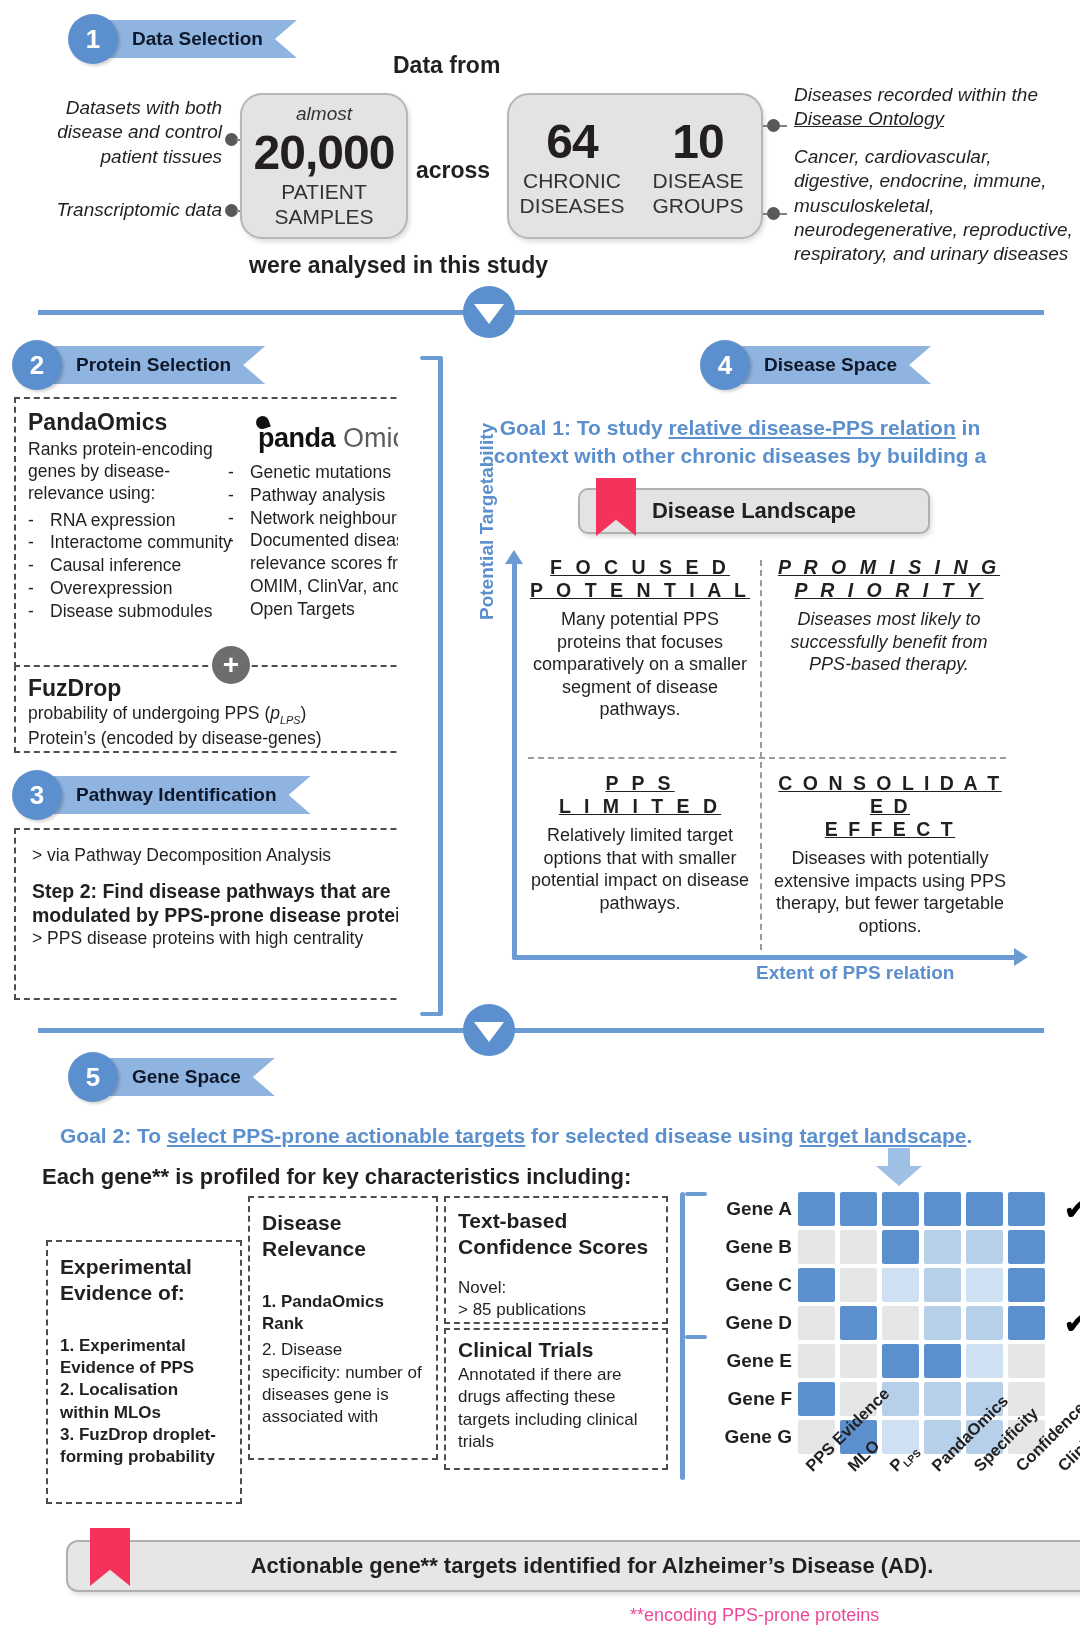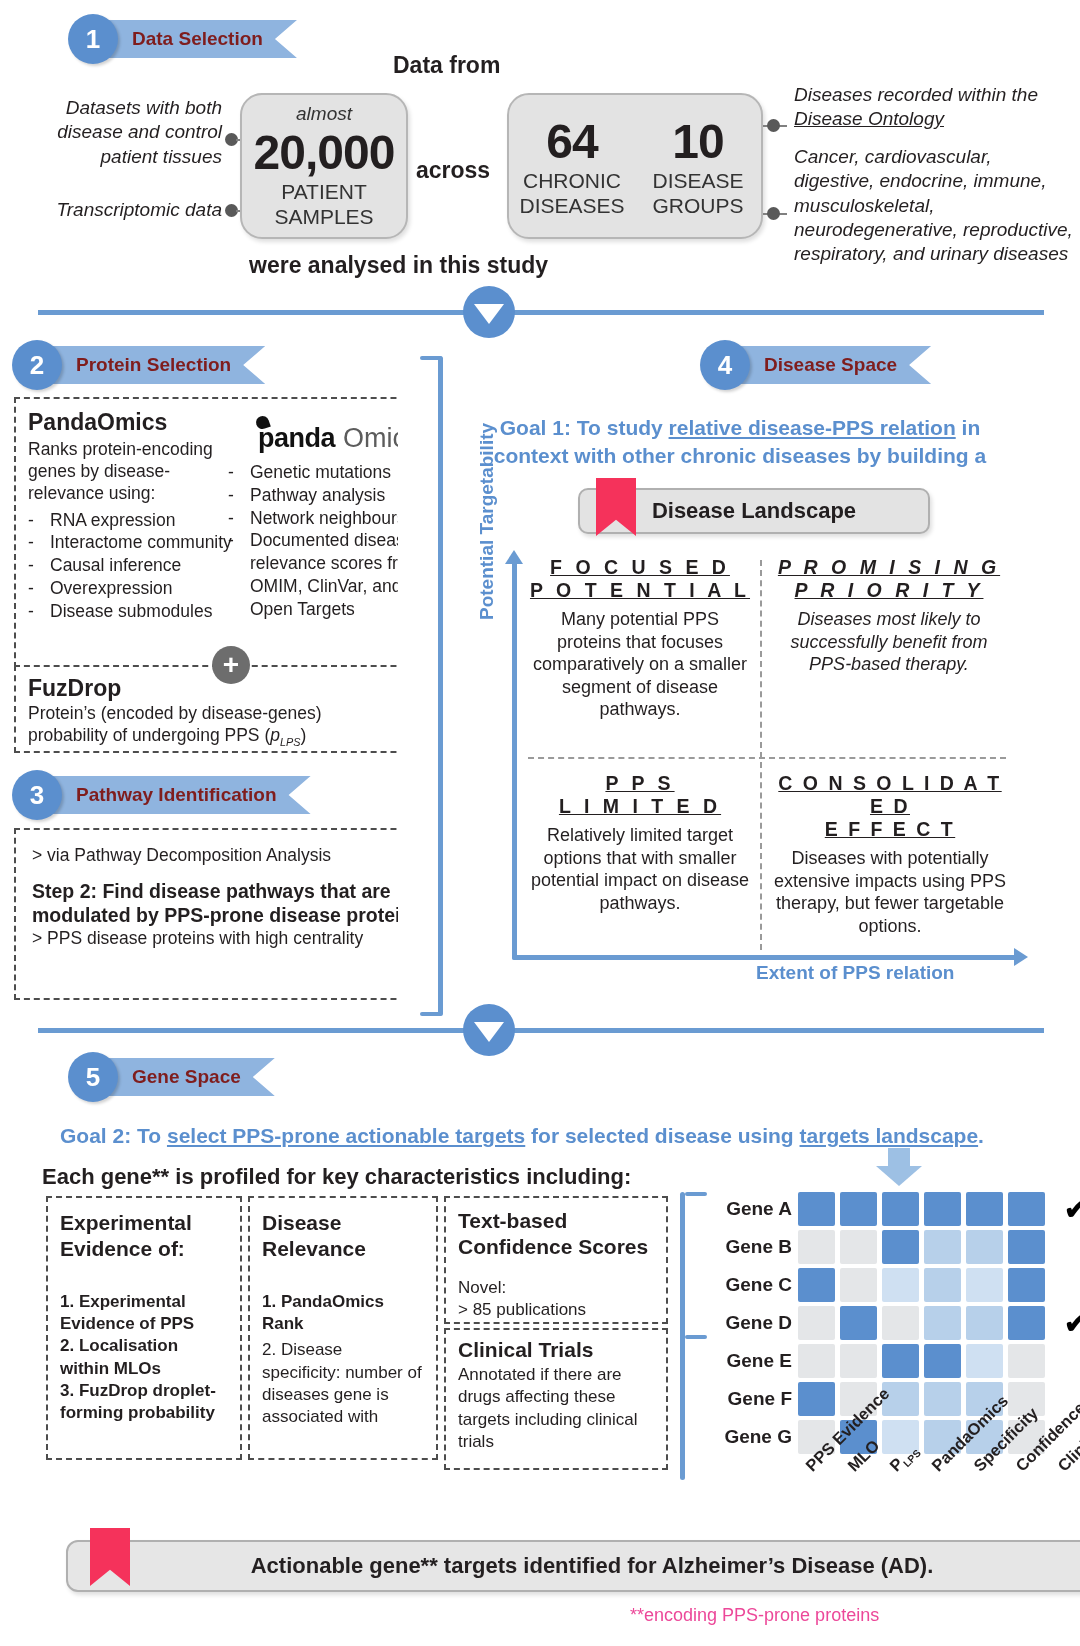--- a/index.html
+++ b/index.html
@@ -22,21 +22,21 @@
     display: flex; align-items: center; justify-content: center;
     color: #ffffff; font-size: 26px; font-weight: bold;
     position: relative; z-index: 3;
     box-shadow: 2px 2px 3px rgba(0,0,0,0.18);
   }
   .step-ribbon {
     height: 38px; margin-left: -16px;
     background: #8fb4df;
     display: flex; align-items: center;
     padding-left: 30px; padding-right: 34px;
-    color: #7f1d1d; font-size: 19px; font-weight: bold;
+    color: #0f172a; font-size: 19px; font-weight: bold;
     position: relative; z-index: 2;
     clip-path: polygon(0 0, 100% 0, calc(100% - 22px) 50%, 100% 100%, 0 100%);
   }
 
   
   .divider-line { position: absolute; height: 5px; background: #6a9bd2; }
   .divider-circle {
     position: absolute; width: 52px; height: 52px; border-radius: 50%;
     background: #5b8fce; display: flex; align-items: center; justify-content: center;
   }
@@ -246,22 +246,22 @@
     <span class="panda-ear" style="left:-2px; top:-7px; transform:rotate(-20deg);"></span>
     <span class="panda-ear" style="left:auto; right:-6px; top:-7px; transform:rotate(25deg);"></span>
     <span class="omics-word" style="margin-left:8px;">Omics</span>
   </div>
 
   <div class="plus-badge" style="left:212px; top:646px;">+</div>
 
   <div class="dbox" style="left:14px; top:665px; width:432px; height:88px;">
     <div style="padding:8px 12px;">
       <div class="dtitle">FuzDrop</div>
+      <div class="dtext"><span>probability of undergoing PPS (</span><i>p</i><sub><i>LPS</i></sub><span>)</span></div>
       <div class="dtext">Protein’s (encoded by disease-genes)</div>
-      <div class="dtext"><span>probability of undergoing PPS (</span><i>p</i><sub><i>LPS</i></sub><span>)</span></div>
     </div>
   </div>
 
   <div class="step-banner" style="left:12px; top:770px;">
     <div class="step-circle">3</div>
     <div class="step-ribbon">Pathway Identification</div>
   </div>
 
   <div class="dbox" style="left:14px; top:828px; width:432px; height:172px;">
     <div style="padding:14px 16px;">
@@ -325,26 +325,26 @@
 
   <div class="divider-line" style="left:38px; top:1028px; width:1006px;"></div>
   <div class="divider-circle" style="left:463px; top:1004px;"></div>
 
   <div class="step-banner" style="left:68px; top:1052px;">
     <div class="step-circle">5</div>
     <div class="step-ribbon">Gene Space</div>
   </div>
 
   <div class="goal" style="left:60px; top:1122px; width:980px;">
-    <span>Goal 2: To </span><span class="u">select PPS-prone actionable targets</span><span> for selected disease using </span><span class="u">targets landscape</span><span>.</span>
+    <span>Goal 2: To </span><span class="u">select PPS-prone actionable targets</span><span> for selected disease using </span><span class="u">target landscape</span><span>.</span>
   </div>
 
   <div class="abs" style="left:42px; top:1164px; font-weight:bold; font-size:22px;">Each gene** is profiled for key characteristics including:</div>
 
-  <div class="dbox" style="left:46px; top:1196px; width:196px; height:264px;">
+  <div class="dbox" style="left:46px; top:1240px; width:196px; height:264px;">
     <div style="padding:12px 12px;">
       <div style="font-weight:bold; font-size:21px; line-height:1.22;">Experimental Evidence of:</div>
       <div style="font-size:17px; line-height:1.3; font-weight:bold; margin-top:30px;">
         <div>1. Experimental Evidence of PPS</div>
         <div>2. Localisation within MLOs</div>
         <div>3. FuzDrop droplet-forming probability</div>
       </div>
     </div>
   </div>
 

